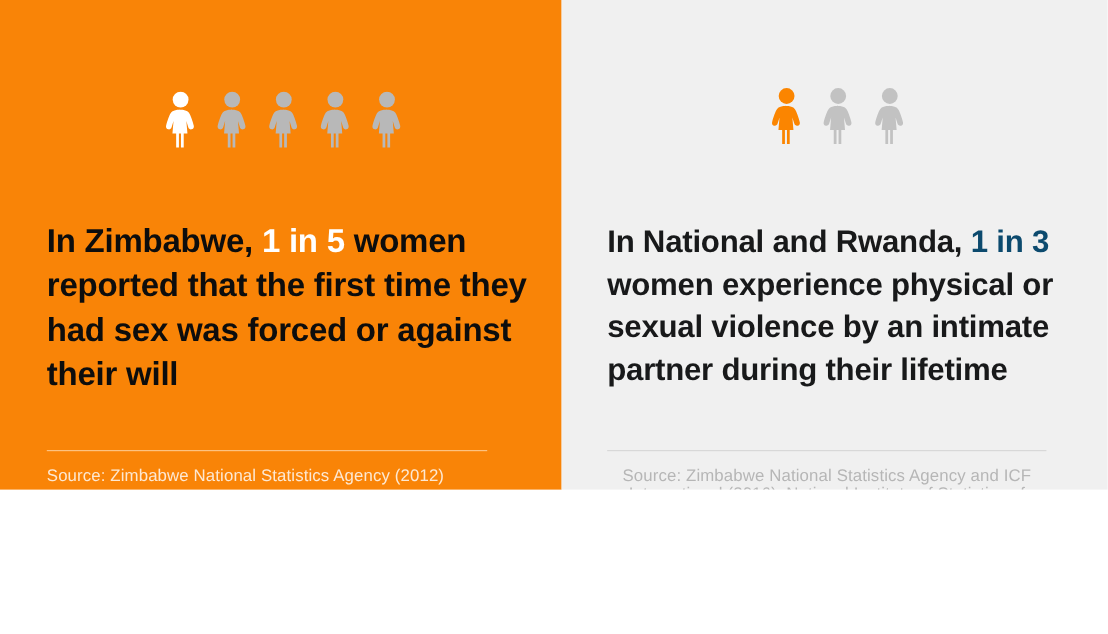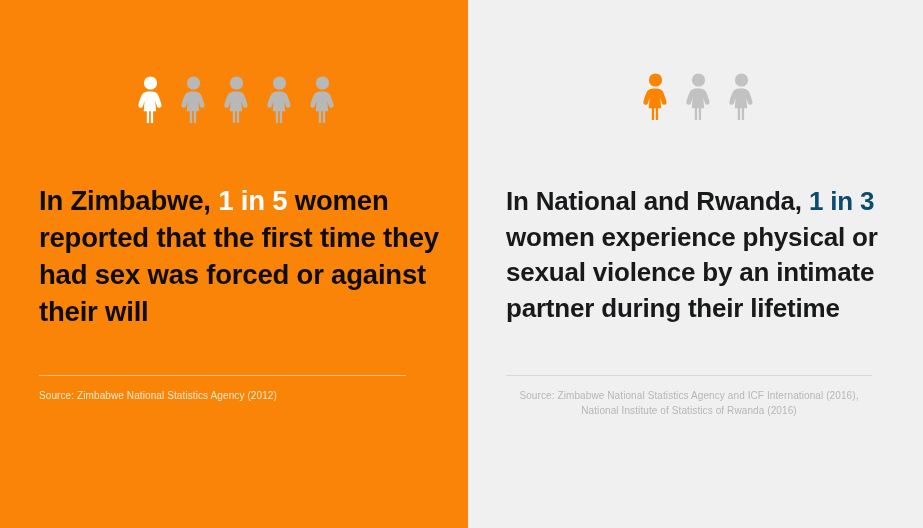--- a/index.html
+++ b/index.html
@@ -10,21 +10,21 @@
   }
 
   body {
     font-family: "Liberation Sans", sans-serif;
     background: #ffffff;
     overflow: hidden;
   }
 
   .infographic {
     width: 923px;
-    height: 528px;
+    height: 408px;
     display: flex;
     position: relative;
   }
 
   .panel {
     height: 100%;
     position: relative;
     overflow: hidden;
   }
 
@@ -114,21 +114,21 @@
   .source-rule {
     height: 1px;
     width: 100%;
   }
 
   .panel-left .source-rule { background: #fdc280; }
   .panel-right .source-rule { background: #d8d8d8; }
 
   .source-text {
     margin-top: 13px;
-    font-size: 10px;
+    font-size: 14px;
     line-height: 14.5px;
     letter-spacing: 0.1px;
   }
 
   .panel-left .source-text { color: #fde8d2; }
   .panel-right .source-text { color: #b6b6b6; }
 </style>
 </head>
 <body>
 

